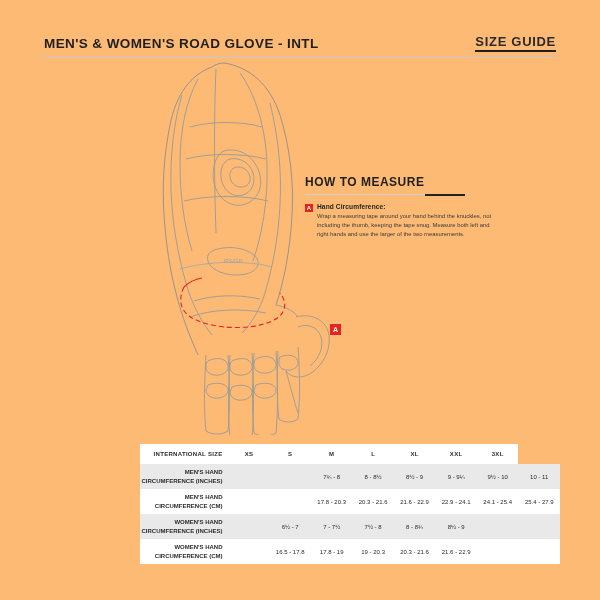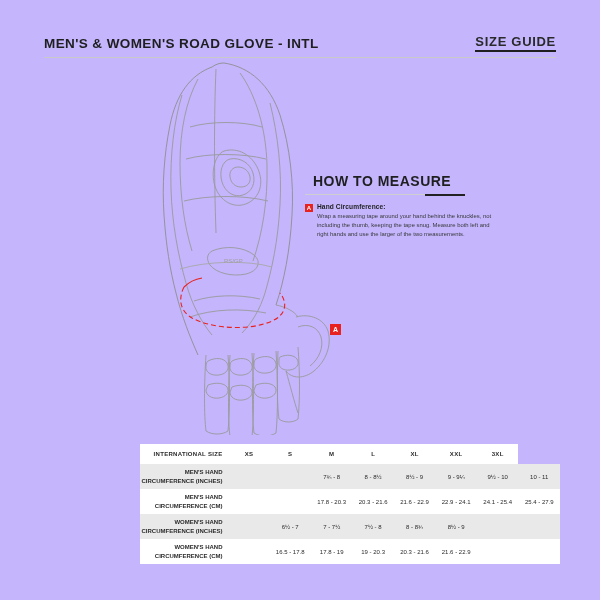--- a/index.html
+++ b/index.html
@@ -12,21 +12,21 @@
     height: 600px;
     font-family: "Liberation Sans", sans-serif;
     color: #1a1a1a;
     position: relative;
     overflow: hidden;
   }
   .page {
     position: absolute;
     left: 0; top: 0;
     width: 600px; height: 600px;
-    background: #c4b5fd;
+    background: #fdba74;
   }
 
   
   .header {
     position: absolute;
     left: 44px;
     top: 28px;
     width: 512px;
     height: 30px;
     display: flex;
@@ -54,27 +54,26 @@
   }
 
   
   .htm {
     position: absolute;
     left: 305px;
     top: 172px;
     width: 190px;
   }
   .htm-title {
-    font-size: 14px;
+    font-size: 12px;
     font-weight: bold;
     letter-spacing: 0.5px;
     color: #1f1f1f;
     display: inline-block;
     padding-bottom: 3px;
-    margin-left: 8px;
   }
   .htm-rule {
     width: 160px;
     height: 0;
     border-top: 1px solid #cfcfcf;
     margin-top: 2px;
     position: relative;
   }
   .htm-rule:after {
     content: "";

